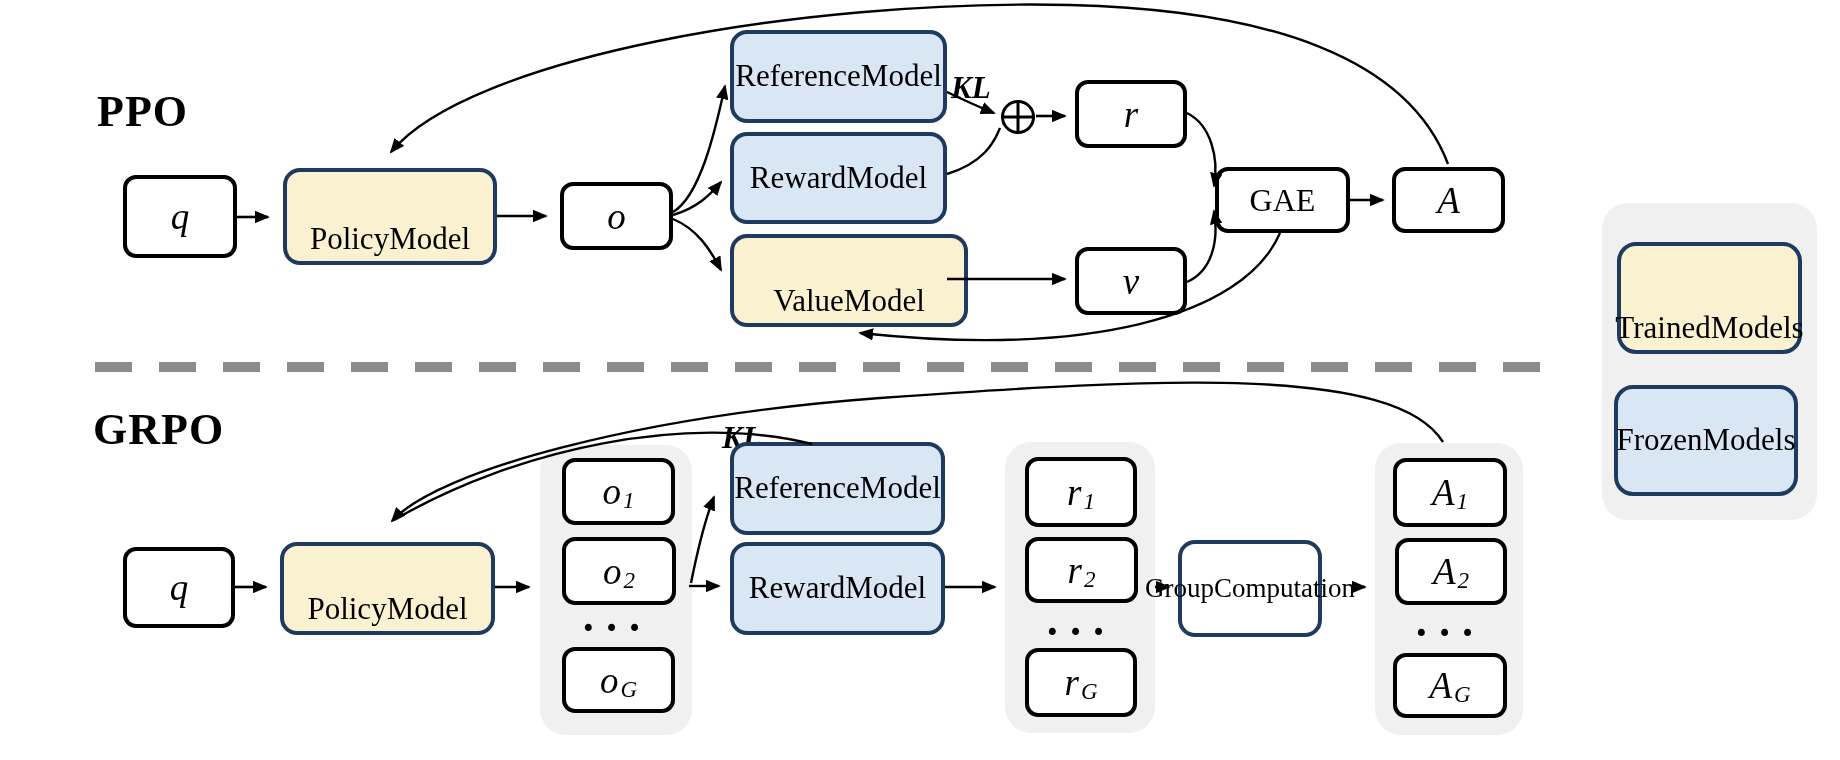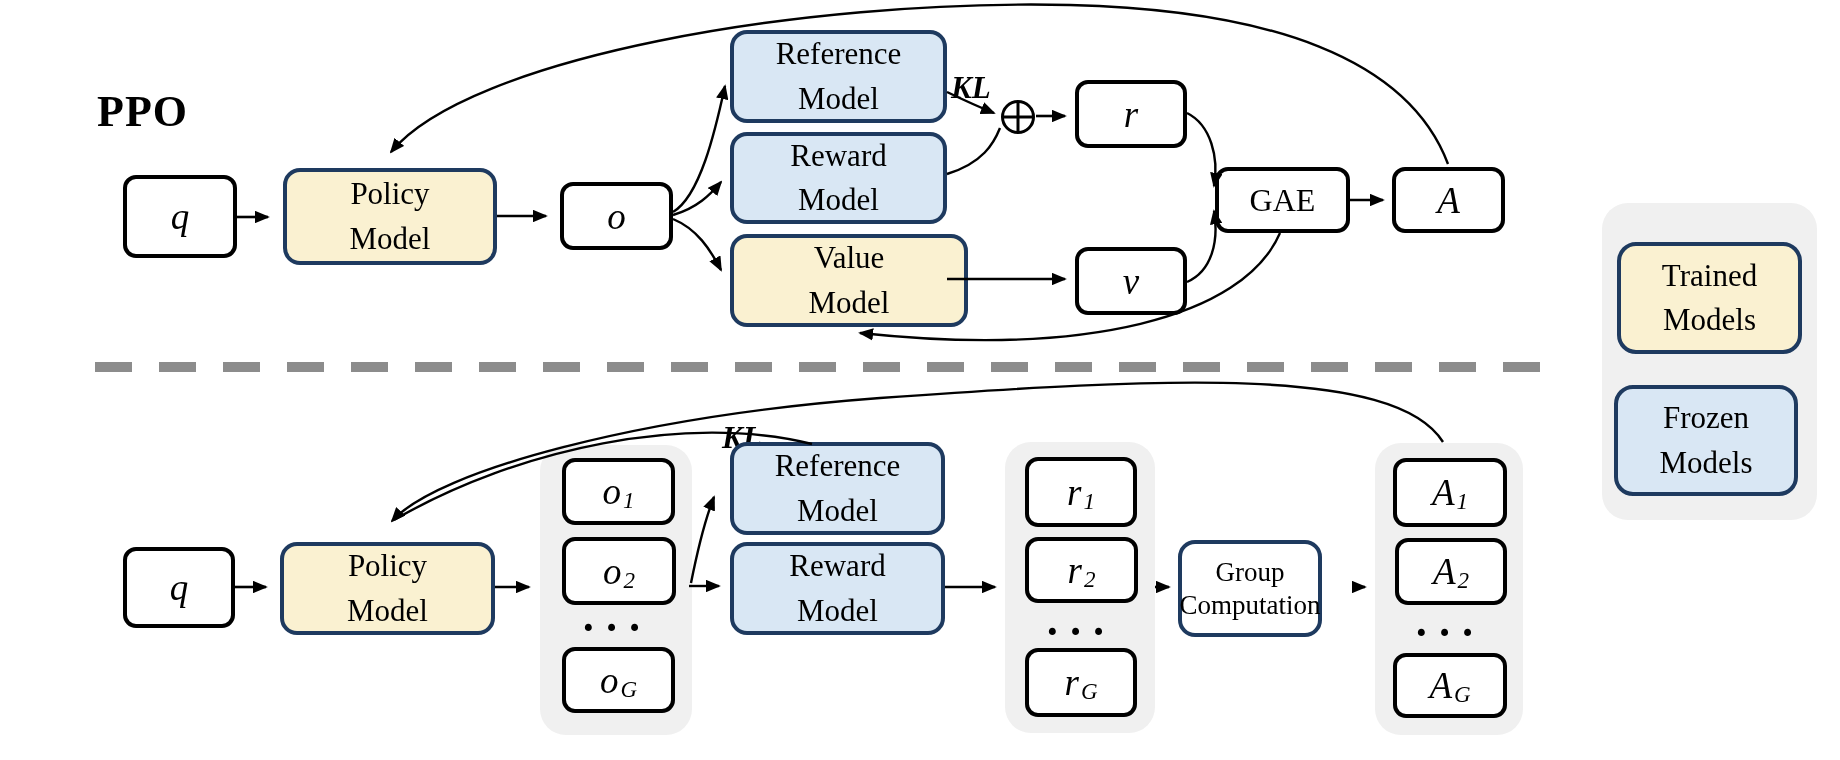--- a/index.html
+++ b/index.html
@@ -20,25 +20,25 @@
   .section-title{
     font-weight:bold;font-size:44px;letter-spacing:1px;line-height:1;
   }
   .node{
     display:flex;align-items:center;justify-content:center;
     background:#ffffff;border:4.5px solid #000;border-radius:13px;
     font-size:37px;font-style:italic;
   }
   .node .sub{font-size:23px;vertical-align:sub;line-height:1;position:relative;top:9px;margin-left:2px;}
   .model{
-    display:flex;flex-direction:column;align-items:center;justify-content:center;
+    display:flex;flex-direction:row;align-items:center;justify-content:center;
     border:4.5px solid var(--border-navy);border-radius:17px;
     font-size:31px;font-style:normal;line-height:1.42;
   }
-  .model.trained{background:var(--trained-fill);}
+  .model.trained{background:var(--trained-fill);align-items:flex-end;}
   .model.frozen{background:var(--frozen-fill);}
   .model.plain{background:#ffffff;}
   .panel{background:var(--panel-gray);border-radius:26px;}
   .upright{font-style:normal;}
   .kl{font-style:italic;font-weight:600;font-size:31px;line-height:1;margin-top:22px;}
   .dots{
     font-size:24px;letter-spacing:9px;text-align:center;line-height:1;
     font-style:normal;font-family:"DejaVu Sans",sans-serif;
   }
   .gc{font-size:27px;line-height:1.2;}
@@ -91,20 +91,21 @@
     </div>
 
   <div class="abs node upright layer" style="left:1215px;top:167px;width:135px;height:66px;font-size:32px;">
       <span class="upright">GAE</span>
     </div>
 
   <div class="abs node layer" style="left:1392px;top:167px;width:113px;height:66px;">
       <span>A</span>
     </div>
 
+  <div class="abs section-title layer" style="left:93px;top:408px;">GRPO</div>
 
   <div class="abs node layer" style="left:123px;top:547px;width:112px;height:81px;">
       <span>q</span>
     </div>
 
   <div class="abs model trained layer" style="left:280px;top:542px;width:215px;height:93px;">
     <span>Policy</span>
     <span>Model</span>
   </div>
 

